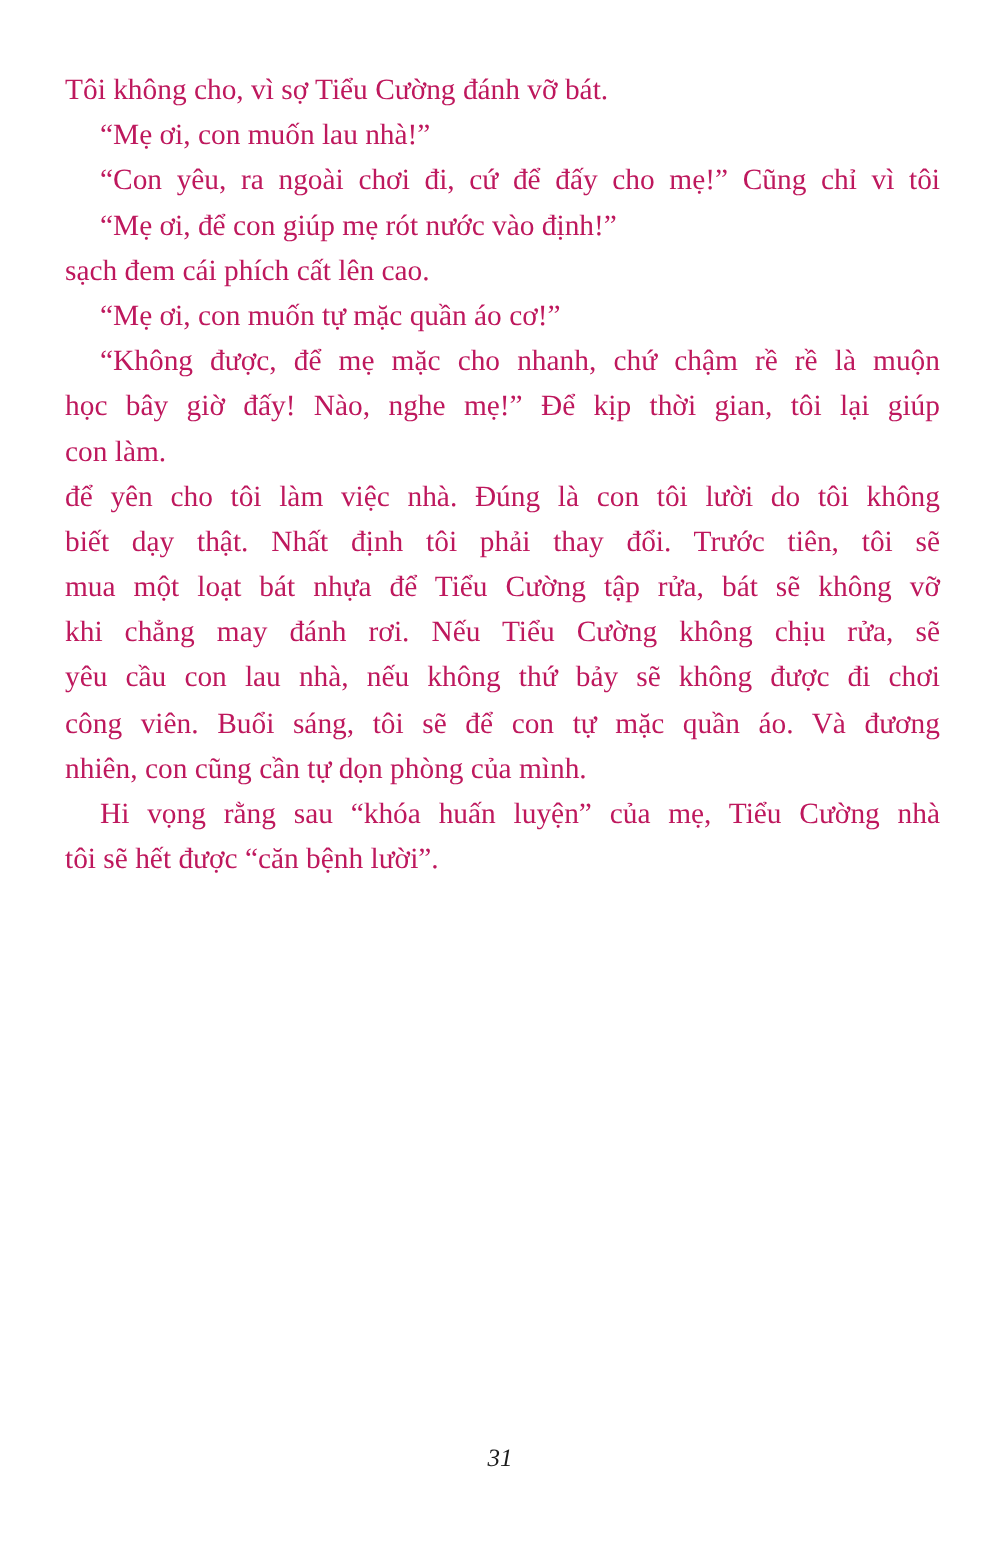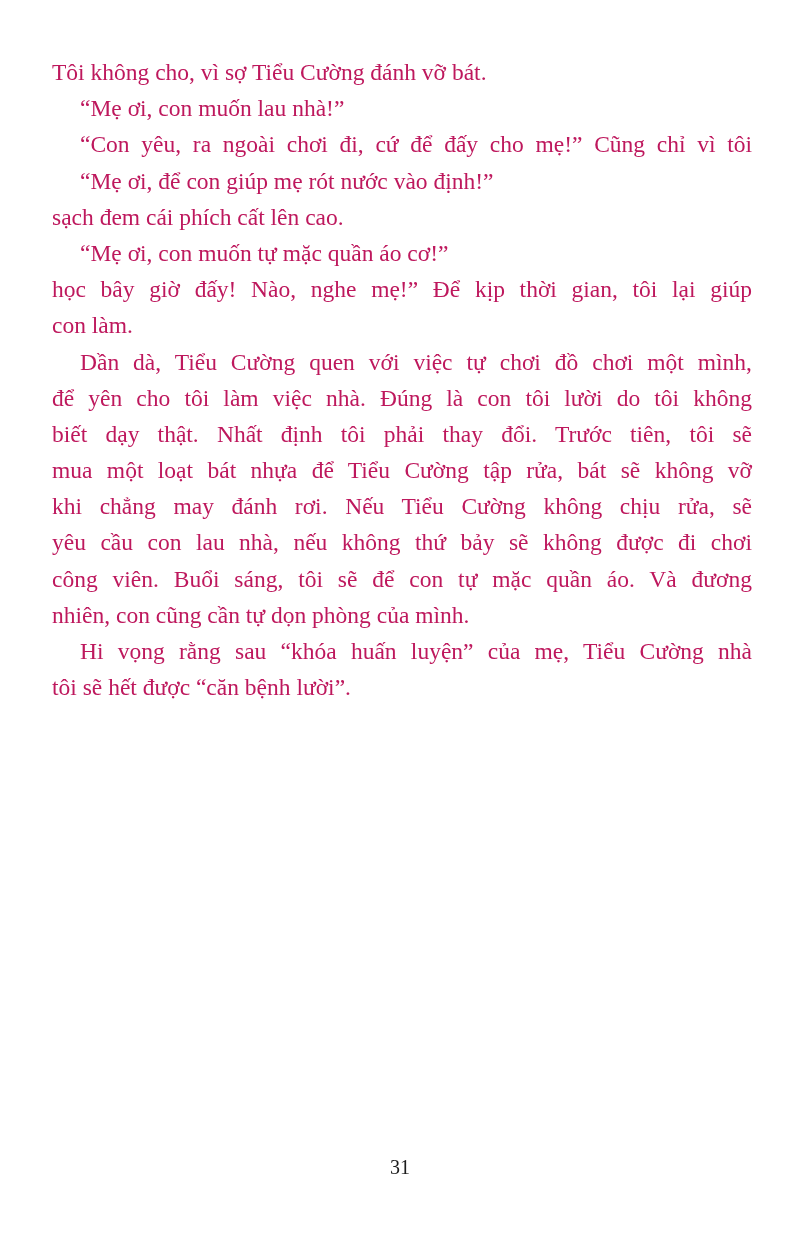--- a/index.html
+++ b/index.html
@@ -8,36 +8,36 @@
       position: absolute; left: 52px; top: 54px; width: 700px;
       font-family: "Liberation Serif", "DejaVu Serif", serif;
       font-size: 23.5px; line-height: 36.2px; color: #be185d;
       text-align: justify;
     }
     .line { display: block; white-space: nowrap; height: 36.2px; text-align-last: justify; }
     .line.last { text-align-last: left; }
     .line.indent { padding-left: 28px; }
     .page-number {
       position: absolute; top: 1156px; left: 0; width: 800px; text-align: center;
-      font-family: "Liberation Serif", "DejaVu Serif", serif; font-size: 20px; color: #1c1c1c;
+      font-family: "Liberation Serif", "DejaVu Serif", serif; font-size: 20px; color: #1c1c1c; font-style: italic;
     }
   </style>
 </head>
 <body>
 
 <div class="page">
   <span class="line last">Tôi không cho, vì sợ Tiểu Cường đánh vỡ bát.</span>
   <span class="line indent last">“Mẹ ơi, con muốn lau nhà!”</span>
   <span class="line indent">“Con yêu, ra ngoài chơi đi, cứ để đấy cho mẹ!” Cũng chỉ vì tôi</span>
   <span class="line indent last">“Mẹ ơi, để con giúp mẹ rót nước vào định!”</span>
   <span class="line last">sạch đem cái phích cất lên cao.</span>
   <span class="line indent last">“Mẹ ơi, con muốn tự mặc quần áo cơ!”</span>
+  <span class="line indent">“Không được, để mẹ mặc cho nhanh, chứ chậm rề rề là muộn</span>
   <span class="line">học bây giờ đấy! Nào, nghe mẹ!” Để kịp thời gian, tôi lại giúp</span>
   <span class="line last">con làm.</span>
-  <span class="line indent">Dần dà, Tiểu Cường quen với việc tự chơi đồ chơi một mình,</span>
   <span class="line">để yên cho tôi làm việc nhà. Đúng là con tôi lười do tôi không</span>
   <span class="line">biết dạy thật. Nhất định tôi phải thay đổi. Trước tiên, tôi sẽ</span>
   <span class="line">mua một loạt bát nhựa để Tiểu Cường tập rửa, bát sẽ không vỡ</span>
   <span class="line">khi chẳng may đánh rơi. Nếu Tiểu Cường không chịu rửa, sẽ</span>
   <span class="line">yêu cầu con lau nhà, nếu không thứ bảy sẽ không được đi chơi</span>
   <span class="line">công viên. Buổi sáng, tôi sẽ để con tự mặc quần áo. Và đương</span>
   <span class="line last">nhiên, con cũng cần tự dọn phòng của mình.</span>
   <span class="line indent">Hi vọng rằng sau “khóa huấn luyện” của mẹ, Tiểu Cường nhà</span>
   <span class="line last">tôi sẽ hết được “căn bệnh lười”.</span>
 </div>

